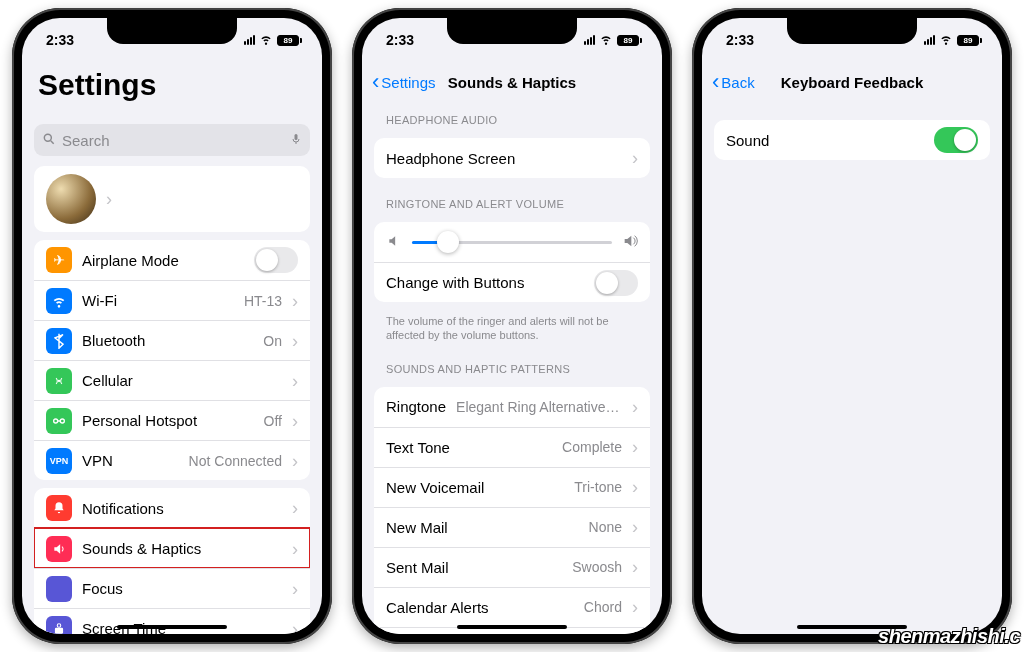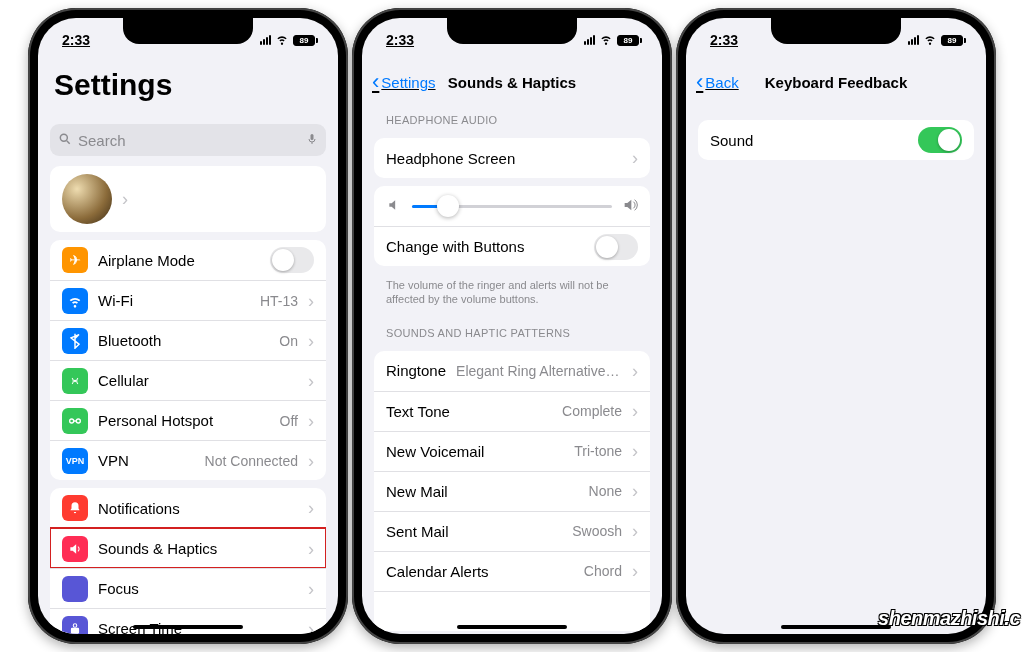--- a/index.html
+++ b/index.html
@@ -6,24 +6,23 @@
   body {
     font-family: -apple-system, "Helvetica Neue", Arial, sans-serif;
     background: #fff;
     width: 1024px;
     height: 652px;
     position: relative;
     overflow: hidden;
   }
   .stage {
     display: flex;
-    gap: 4px;
+    gap: 20px;
     padding: 8px 12px;
     justify-content: center;
-    text-decoration: underline;
   }
   .phone {
     width: 320px;
     height: 636px;
     background: #000;
     border-radius: 48px;
     padding: 10px;
     position: relative;
     box-shadow: inset 0 0 0 2px #444, 0 4px 12px rgba(0,0,0,0.3);
   }
@@ -184,21 +183,21 @@
   .scroll { position:absolute; top:44px; left:0; right:0; bottom:0; overflow:hidden; }
   .phone:nth-child(2) .scroll,
   .phone:nth-child(3) .scroll { top: 84px; }
 
   .home-indicator {
     position:absolute; bottom:5px; left:50%; transform:translateX(-50%);
     width:110px; height:4px; background:#000; border-radius:2px; z-index:20;
   }
 
   .watermark {
-    position:absolute; bottom:22px; right:4px;
+    position:absolute; bottom:4px; right:4px;
     font-family: Arial, sans-serif;
     font-weight: 900;
     font-style: italic;
     color:#fff;
     font-size:20px;
     text-shadow: 1px 1px 0 #000, -1px -1px 0 #000, 1px -1px 0 #000, -1px 1px 0 #000;
     letter-spacing:-0.5px;
   }
 </style>
 </head>
@@ -402,20 +401,21 @@
       <div class="scroll">
         <div class="group-header">HEADPHONE AUDIO</div>
         <div class="group">
           <div class="row">
             <span class="label">Headphone Screen</span>
             <span class="value"></span>
             <span class="chev">›</span>
           </div>
         </div>
 
+        <div class="group-header">RINGTONE AND ALERT VOLUME</div>
         <div class="group">
           <div class="row slider-row">
             <span class="vol-icon">
               <svg width="14" height="14" viewBox="0 0 24 24" fill="#8a8a8e">
                   <path d="M4 9v6h4l6 5V4l-6 5H4z"></path>
                 </svg>
             </span>
             <div class="slider">
               <div class="fill"></div>
                 <div class="thumb"></div>

